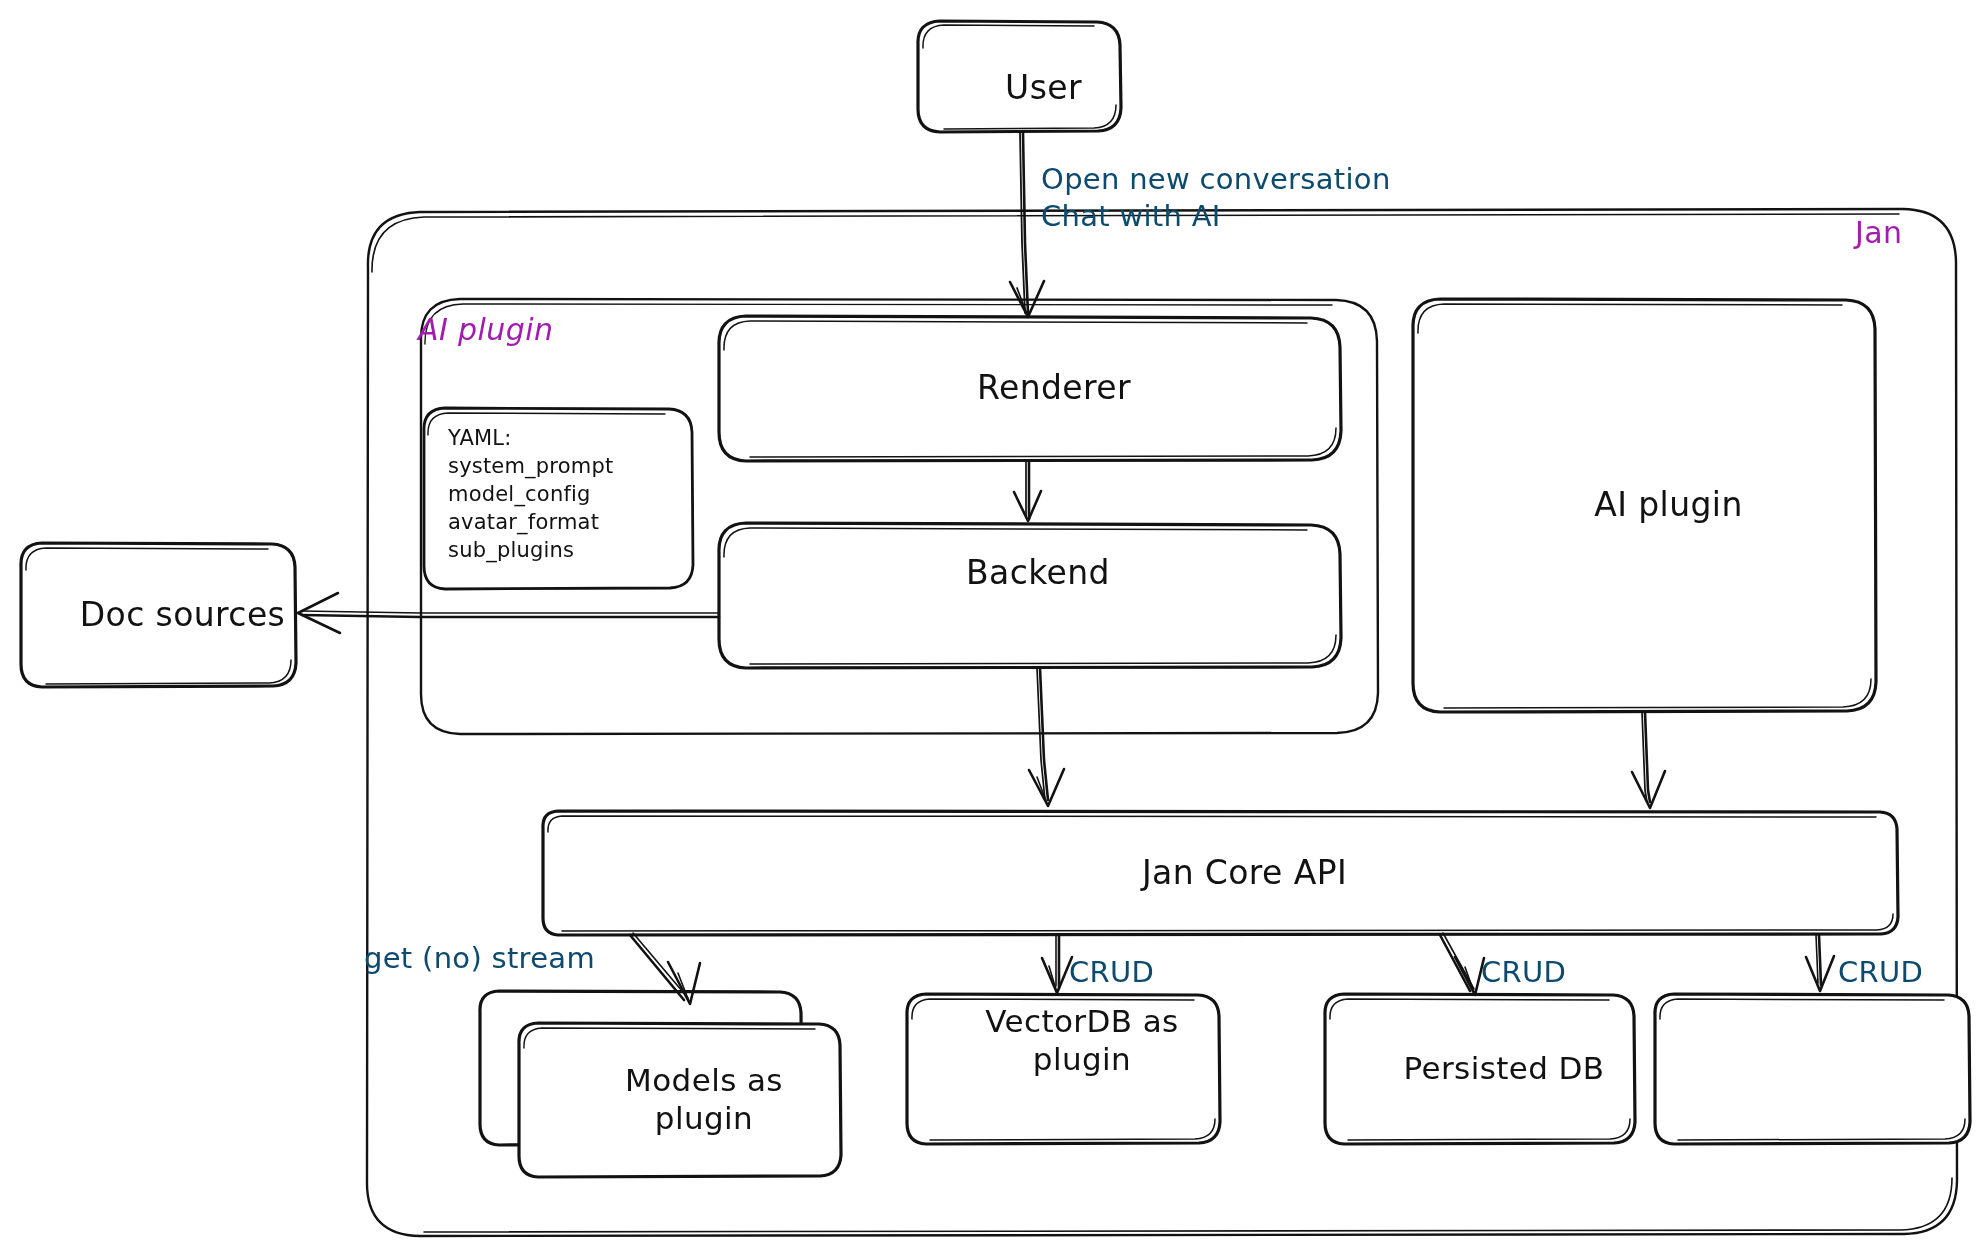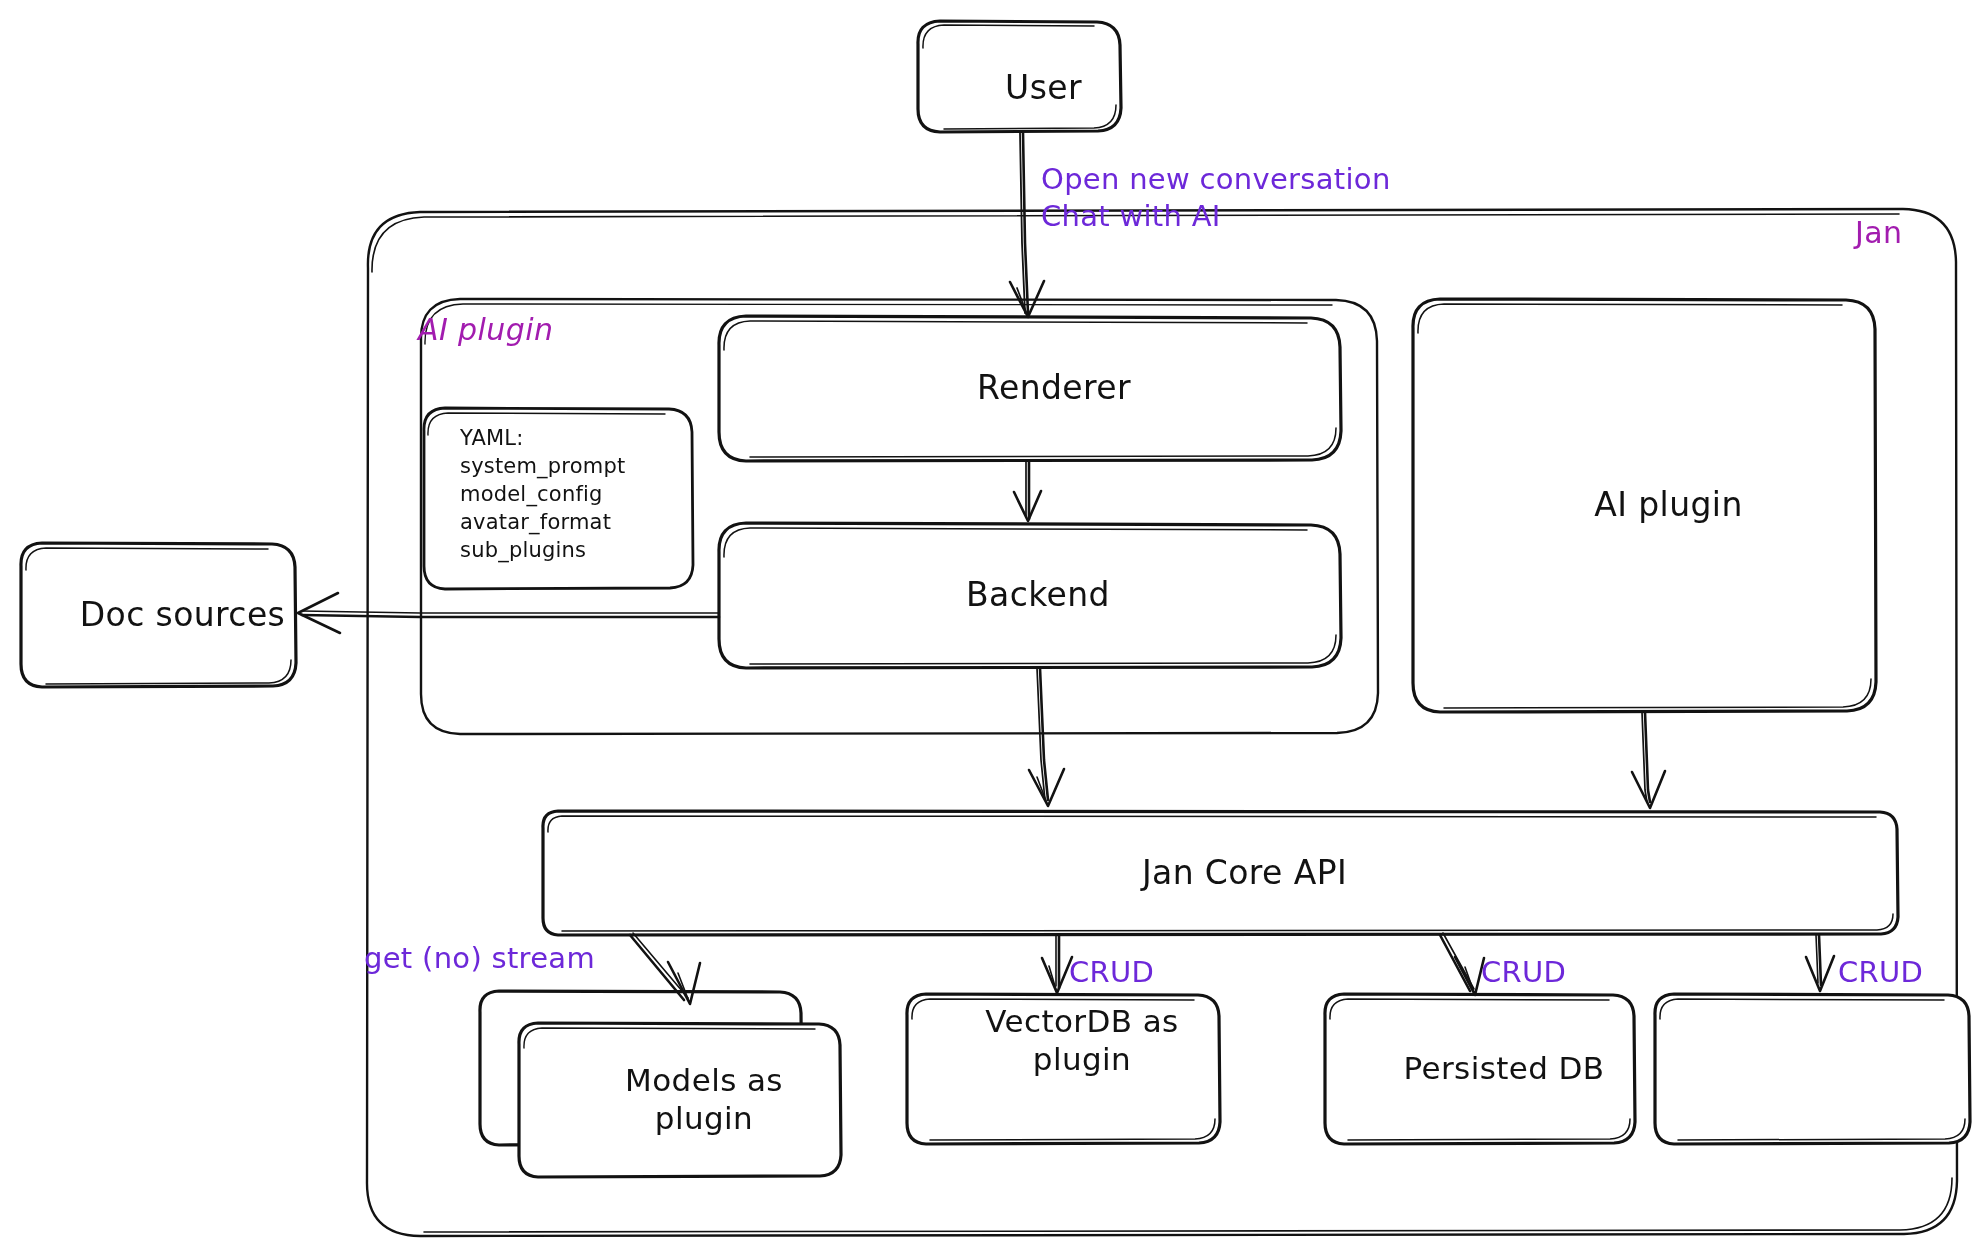--- a/index.html
+++ b/index.html
@@ -36,21 +36,21 @@
     line-height: 1.22;
     white-space: pre-line;
     pointer-events: none;
     letter-spacing: 0.4px;
     padding-left: 24px;
   }
   .sz-big   { font-size: 33px; }
   .sz-mid   { font-size: 31px; }
   .edge-label {
     position: absolute;
-    color: #6d28d9;
+    color: #0c4a6e;
     font-family: "DejaVu Sans", sans-serif;
     font-size: 29px;
     line-height: 1.28;
     white-space: pre-line;
     letter-spacing: 0.3px;
   }
   .group-tag {
     position: absolute;
     color: #a21caf;
     font-family: "DejaVu Sans", sans-serif;
@@ -58,21 +58,20 @@
     letter-spacing: 0.4px;
   }
   .yaml-block {
     position: absolute;
     color: #121212;
     font-family: "DejaVu Sans", sans-serif;
     font-size: 21px;
     line-height: 1.33;
     white-space: pre-line;
     letter-spacing: 0.2px;
-    margin-left: 12px;
   }
 </style>
 </head>
 <body>
 
 <div id="canvas">
 
   <svg id="svg-layer" viewBox="0 0 1981 1246">
     <defs>
       <style>
@@ -222,21 +221,21 @@
   </svg>
 
   <div class="group-tag" style="left:1855px; top:215px;">Jan</div>
 
   <div class="group-tag" style="left:418px; top:312px; font-style:italic;">AI plugin</div>
 
   <div class="node-label sz-big" style="left:918px; top:44px; width:203px; height:88px;">User</div>
 
   <div class="node-label sz-big" style="left:719px; top:316px; width:622px; height:145px;">Renderer</div>
 
-  <div class="node-label sz-big" style="left:719px; top:523px; width:590px; height:145px;">Backend</div>
+  <div class="node-label sz-big" style="left:719px; top:501px; width:590px; height:145px;">Backend</div>
 
   <div class="node-label sz-big" style="left:1413px; top:299px; width:463px; height:413px;">AI plugin</div>
 
   <div class="node-label sz-big" style="left:21px; top:543px; width:275px; height:144px;">Doc sources</div>
 
   <div class="node-label sz-big" style="left:543px; top:811px; width:1355px; height:124px;border-radius:20px;">Jan Core API</div>
 
   <div class="node-label sz-mid" style="left:519px; top:1023px; width:322px; height:154px;">Models as
 plugin</div>
 

